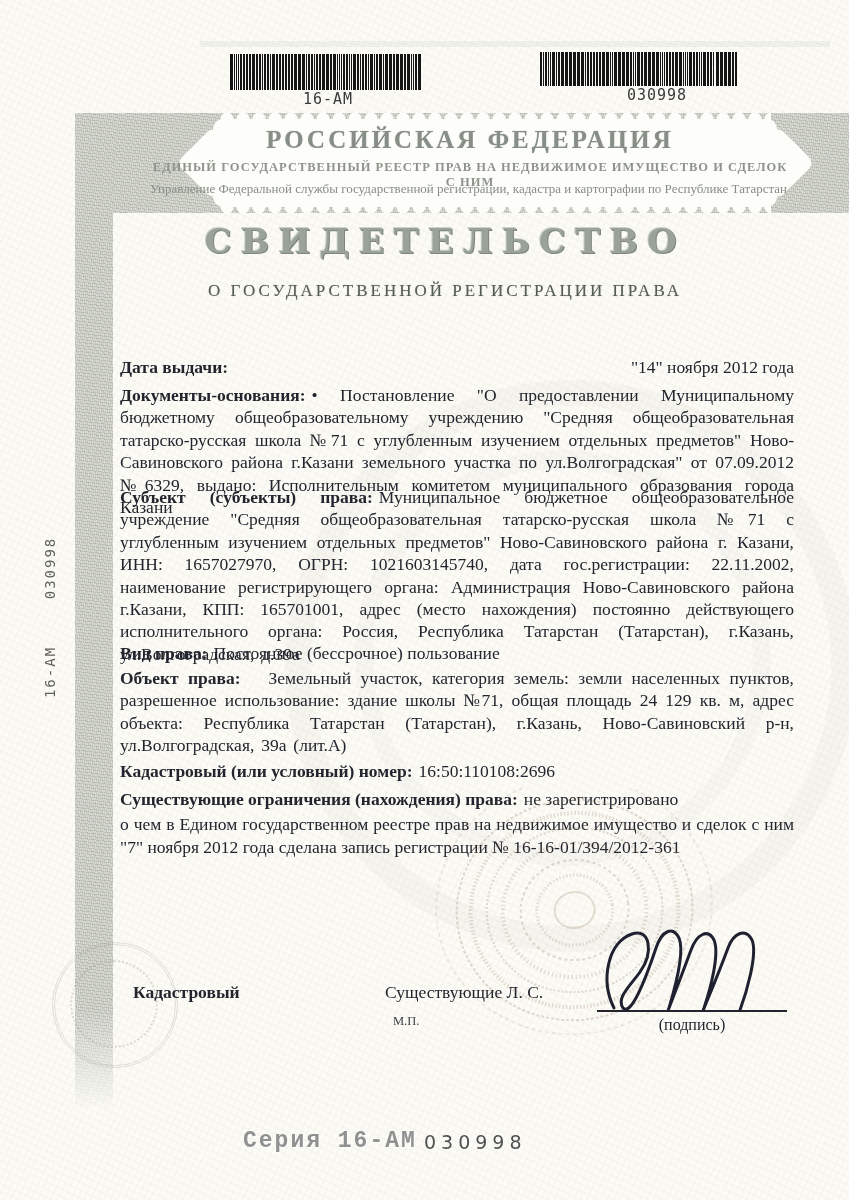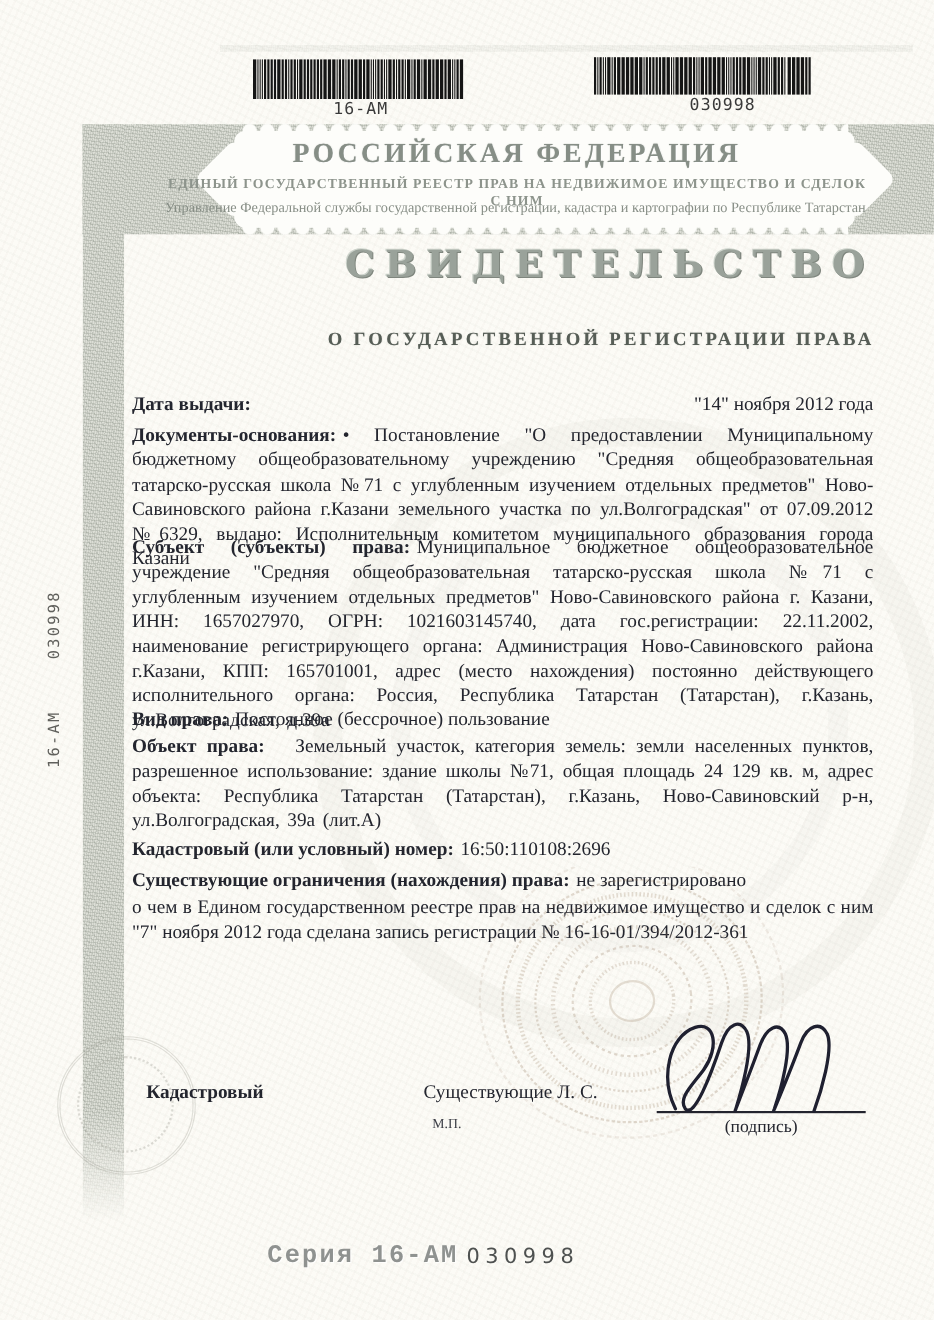--- a/index.html
+++ b/index.html
@@ -62,28 +62,28 @@
   }
   
   .barcode{height:36px;font-size:0;}
   .barcode i{display:inline-block;height:100%;background:#151515;vertical-align:top;}
   .bc-label{
     font-family:"DejaVu Sans Mono", monospace;
     font-size:15px;color:#3a3a3a;letter-spacing:1px;text-align:center;
   }
   
   .title{
-    left:95px;top:221px;width:700px;text-align:right;
+    left:95px;top:221px;width:700px;text-align:center;
     font-family:"DejaVu Serif", serif;font-weight:bold;
     font-size:34px;letter-spacing:9px;color:#9aa29a;
     text-shadow:1px 1px 0 rgba(85,95,85,.75), -1px -1px 0 rgba(200,206,198,.9);
   }
   .subtitle{
-    left:95px;top:299px;width:700px;text-align:right;
-    font-size:17px;letter-spacing:3px;color:#565d56;font-weight:bold;
+    left:95px;top:281px;width:700px;text-align:center;
+    font-size:17px;letter-spacing:3px;color:#565d56;font-weight:normal;
     text-shadow:0 0 1px rgba(86,93,86,.4);
   }
   
   .body-block{left:120px;width:674px;font-size:17.5px;line-height:22.4px;text-align:justify;}
   .body-block b{margin-right:6px;}
   .date-row{display:flex;justify-content:space-between;}
   .wide{word-spacing:2.5px;}
   
   .reg-label{left:133px;top:982px;font-size:17.5px;font-weight:bold;}
   .reg-name{left:385px;top:982px;font-size:17.5px;}

